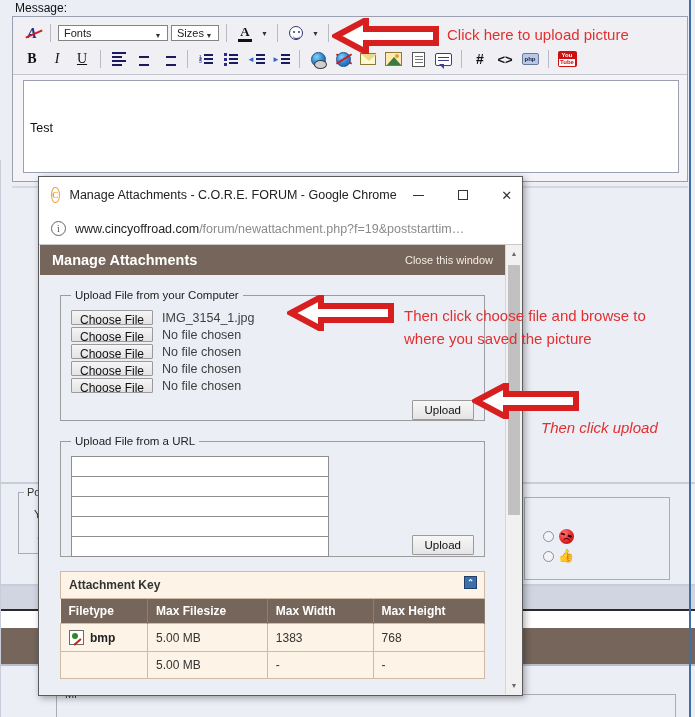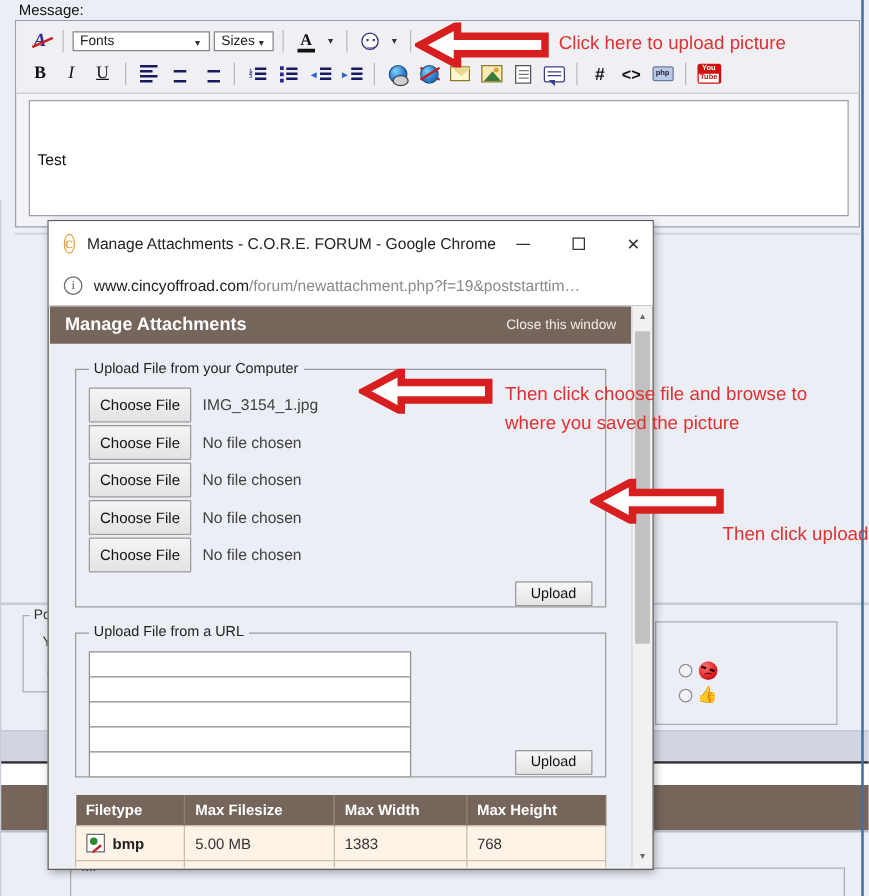--- a/index.html
+++ b/index.html
@@ -195,21 +195,21 @@
   .fa-body { position:absolute; left:0; top:30px; width:100%; bottom:0; padding:14px 20px 0 20px; }
 
   fieldset.box {
     border:1px solid #9c9c9c; padding:9px 10px 0 10px; margin:0 0 14px 0; background:transparent;
   }
   fieldset.box > legend { font-size:11.5px; color:#222; padding:0 4px; }
 
   .file-row { display:flex; align-items:center; margin-bottom:2px; }
   .btn-choose {
     background:linear-gradient(#f5f5f5,#e3e3e3); border:1px solid #9a9a9a;
-    font-size:12px; color:#111; padding:2px 8px; height:28px; line-height:14px; cursor:pointer;
+    font-size:12px; color:#111; padding:2px 8px; height:15px; line-height:14px; cursor:pointer;
     font-family:"Liberation Sans", sans-serif; border-radius:1px;
   }
   .file-name { margin-left:9px; font-size:12.5px; color:#404040; }
 
   .upload-row { display:flex; justify-content:flex-end; margin-top:7px; }
   .btn-upload {
     background:linear-gradient(#f7f7f7,#e4e4e4); border:1px solid #9a9a9a;
     font-size:11.5px; color:#111; padding:2px 12px; height:20px; cursor:pointer;
     font-family:"Liberation Sans", sans-serif; border-radius:1px;
   }
@@ -523,20 +523,26 @@
                 <input class="url-input" type="text" style="">
               </div>
               <div class="url-right">
                 <button class="btn-upload">Upload</button>
               </div>
             </div>
           </fieldset>
 
           <table class="akey-table">
             <tbody>
+                <tr>
+              <td class="akey-title" colspan="4">
+                <span>Attachment Key</span>
+                <span class="akey-collapse">⌃</span>
+              </td>
+            </tr>
             <tr>
               <th class="col">Filetype</th>
               <th class="col">Max Filesize</th>
               <th class="col">Max Width</th>
               <th class="col">Max Height</th>
             </tr>
             <tr>
               <td class="ft">
                 <span class="ft-ico paint"></span><span>bmp</span>
               </td>
@@ -574,15 +580,15 @@
 
   <svg class="anno-arrow" style="left:287px; top:295px; width:108px; height:36px;" viewBox="0 0 108 36">
     <polygon points="4,18 34,2 34,11 104,11 104,25 34,25 34,34" fill="#ffffff" stroke="#d81f1f" stroke-width="6" stroke-linejoin="miter"></polygon>
   </svg>
   <div class="anno-text" style="left:404px; top:305px;">Then click choose file and browse to</div>
   <div class="anno-text" style="left:404px; top:328px;">where you saved the picture</div>
 
   <svg class="anno-arrow" style="left:472px; top:383px; width:108px; height:36px;" viewBox="0 0 108 36">
     <polygon points="4,18 34,2 34,11 104,11 104,25 34,25 34,34" fill="#ffffff" stroke="#d81f1f" stroke-width="6" stroke-linejoin="miter"></polygon>
   </svg>
-  <div class="anno-text" style="left:578px; top:417px;">Then click upload</div>
+  <div class="anno-text" style="left:541px; top:417px;font-style:italic;">Then click upload</div>
 
 </div>
 
 </body></html>

